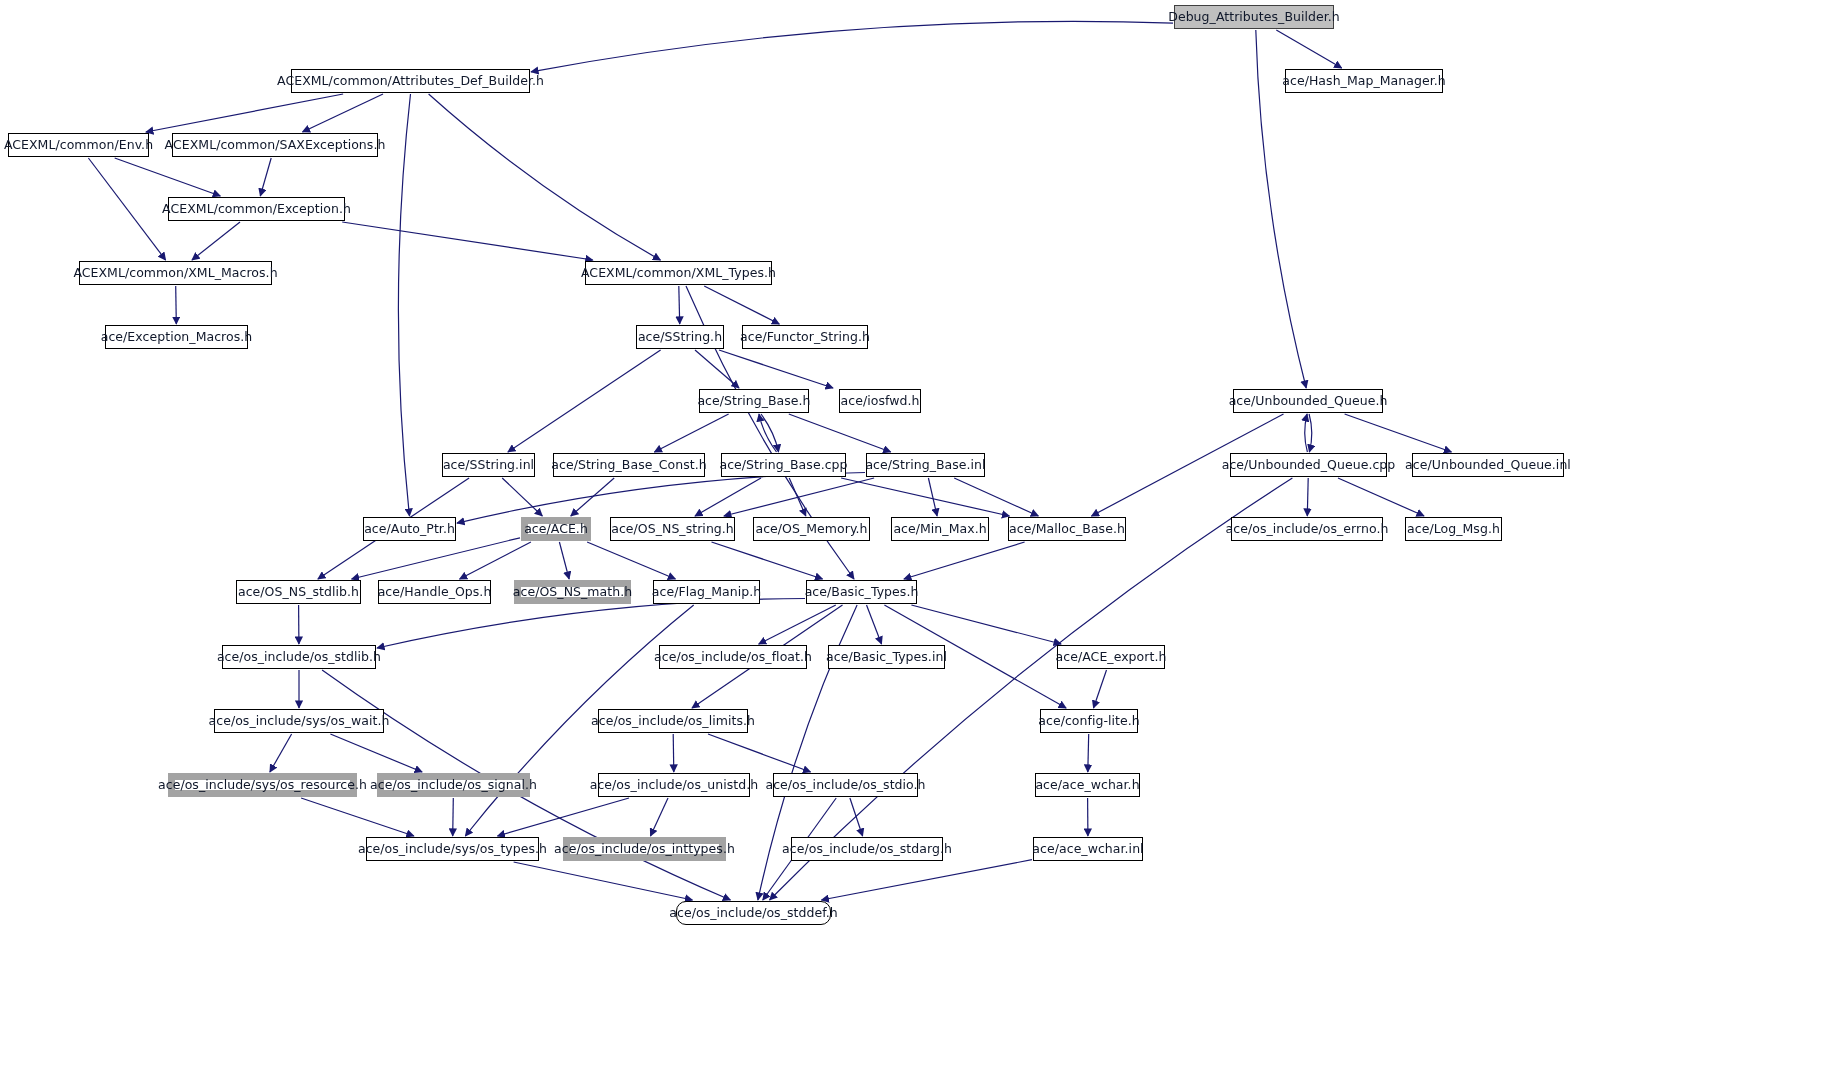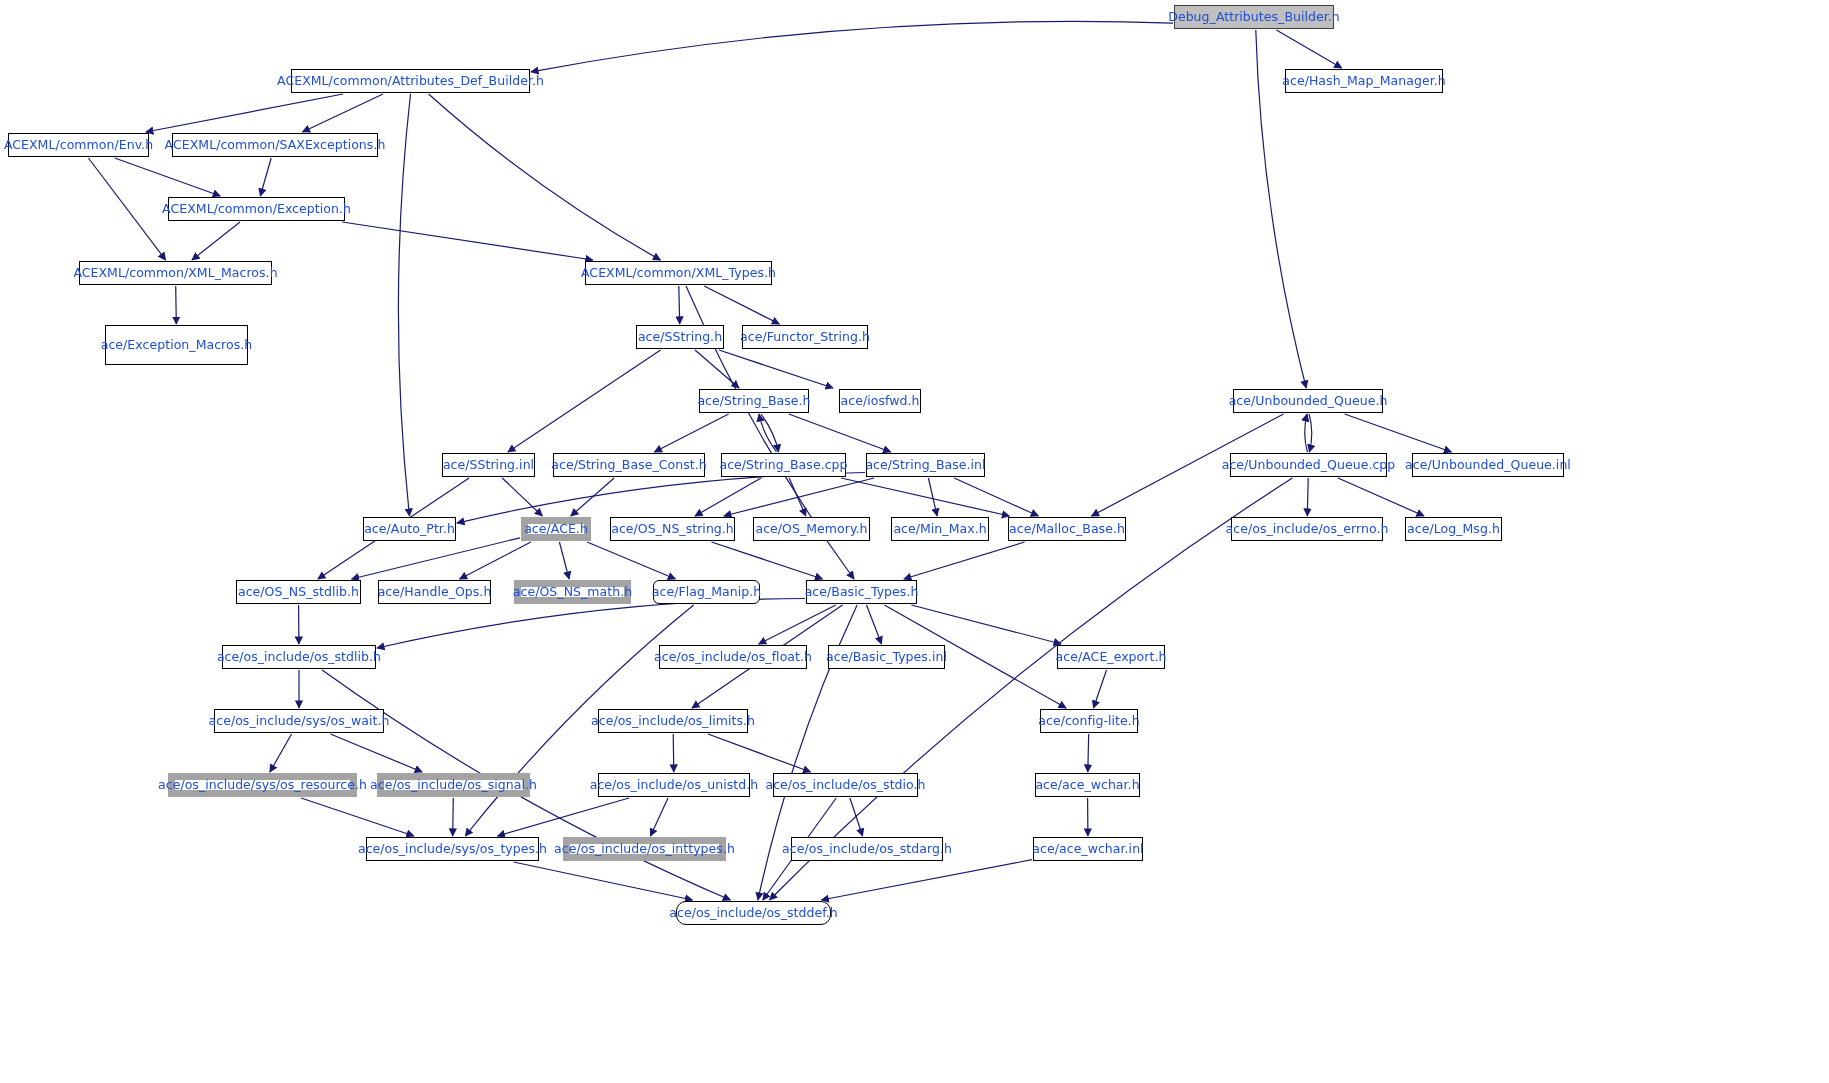--- a/index.html
+++ b/index.html
@@ -25,21 +25,21 @@
     pointer-events: none;
   }
   .node {
     position: absolute;
     box-sizing: border-box;
     display: flex;
     align-items: center;
     justify-content: center;
     background: #ffffff;
     border: 1px solid #000000;
-    color: #1d4ed8;
+    color: #0f172a;
     font-size: 12.5px;
     line-height: 1;
     white-space: nowrap;
     padding: 0 6px;
     height: 24px;
     letter-spacing: 0.05px;
   }
   .node.red {
     border: 7px solid #a3a3a3;
   }
@@ -152,21 +152,21 @@
       </div>
       <div class="node" style="left: 172px; top: 133px; width: 206px; height: 24px;">
         <span class="node-label">ACEXML/common/SAXExceptions.h</span>
       </div>
       <div class="node" style="left: 168px; top: 197px; width: 177px; height: 24px;">
         <span class="node-label">ACEXML/common/Exception.h</span>
       </div>
       <div class="node" style="left: 79px; top: 261px; width: 193px; height: 24px;">
         <span class="node-label">ACEXML/common/XML_Macros.h</span>
       </div>
-      <div class="node" style="left: 105px; top: 325px; width: 143px; height: 40px;">
+      <div class="node" style="left: 105px; top: 325px; width: 143px; height: 24px;">
         <span class="node-label">ace/Exception_Macros.h</span>
       </div>
       <div class="node" style="left: 585px; top: 261px; width: 187px; height: 24px;">
         <span class="node-label">ACEXML/common/XML_Types.h</span>
       </div>
       <div class="node" style="left: 636px; top: 325px; width: 88px; height: 24px;">
         <span class="node-label">ace/SString.h</span>
       </div>
       <div class="node" style="left: 742px; top: 325px; width: 126px; height: 24px;">
         <span class="node-label">ace/Functor_String.h</span>
@@ -209,21 +209,21 @@
       </div>
       <div class="node" style="left: 236px; top: 580px; width: 125px; height: 24px;">
         <span class="node-label">ace/OS_NS_stdlib.h</span>
       </div>
       <div class="node" style="left: 378px; top: 580px; width: 113px; height: 24px;">
         <span class="node-label">ace/Handle_Ops.h</span>
       </div>
       <div class="node red" style="left: 514px; top: 580px; width: 117px; height: 24px;">
         <span class="node-label">ace/OS_NS_math.h</span>
       </div>
-      <div class="node" style="left: 653px; top: 580px; width: 107px; height: 24px; border-radius: 6px;">
+      <div class="node" style="left: 653px; top: 580px; width: 107px; height: 24px;">
         <span class="node-label">ace/Flag_Manip.h</span>
       </div>
       <div class="node" style="left: 806px; top: 580px; width: 111px; height: 24px;">
         <span class="node-label">ace/Basic_Types.h</span>
       </div>
       <div class="node" style="left: 222px; top: 645px; width: 154px; height: 24px;">
         <span class="node-label">ace/os_include/os_stdlib.h</span>
       </div>
       <div class="node" style="left: 659px; top: 645px; width: 148px; height: 24px;">
         <span class="node-label">ace/os_include/os_float.h</span>

